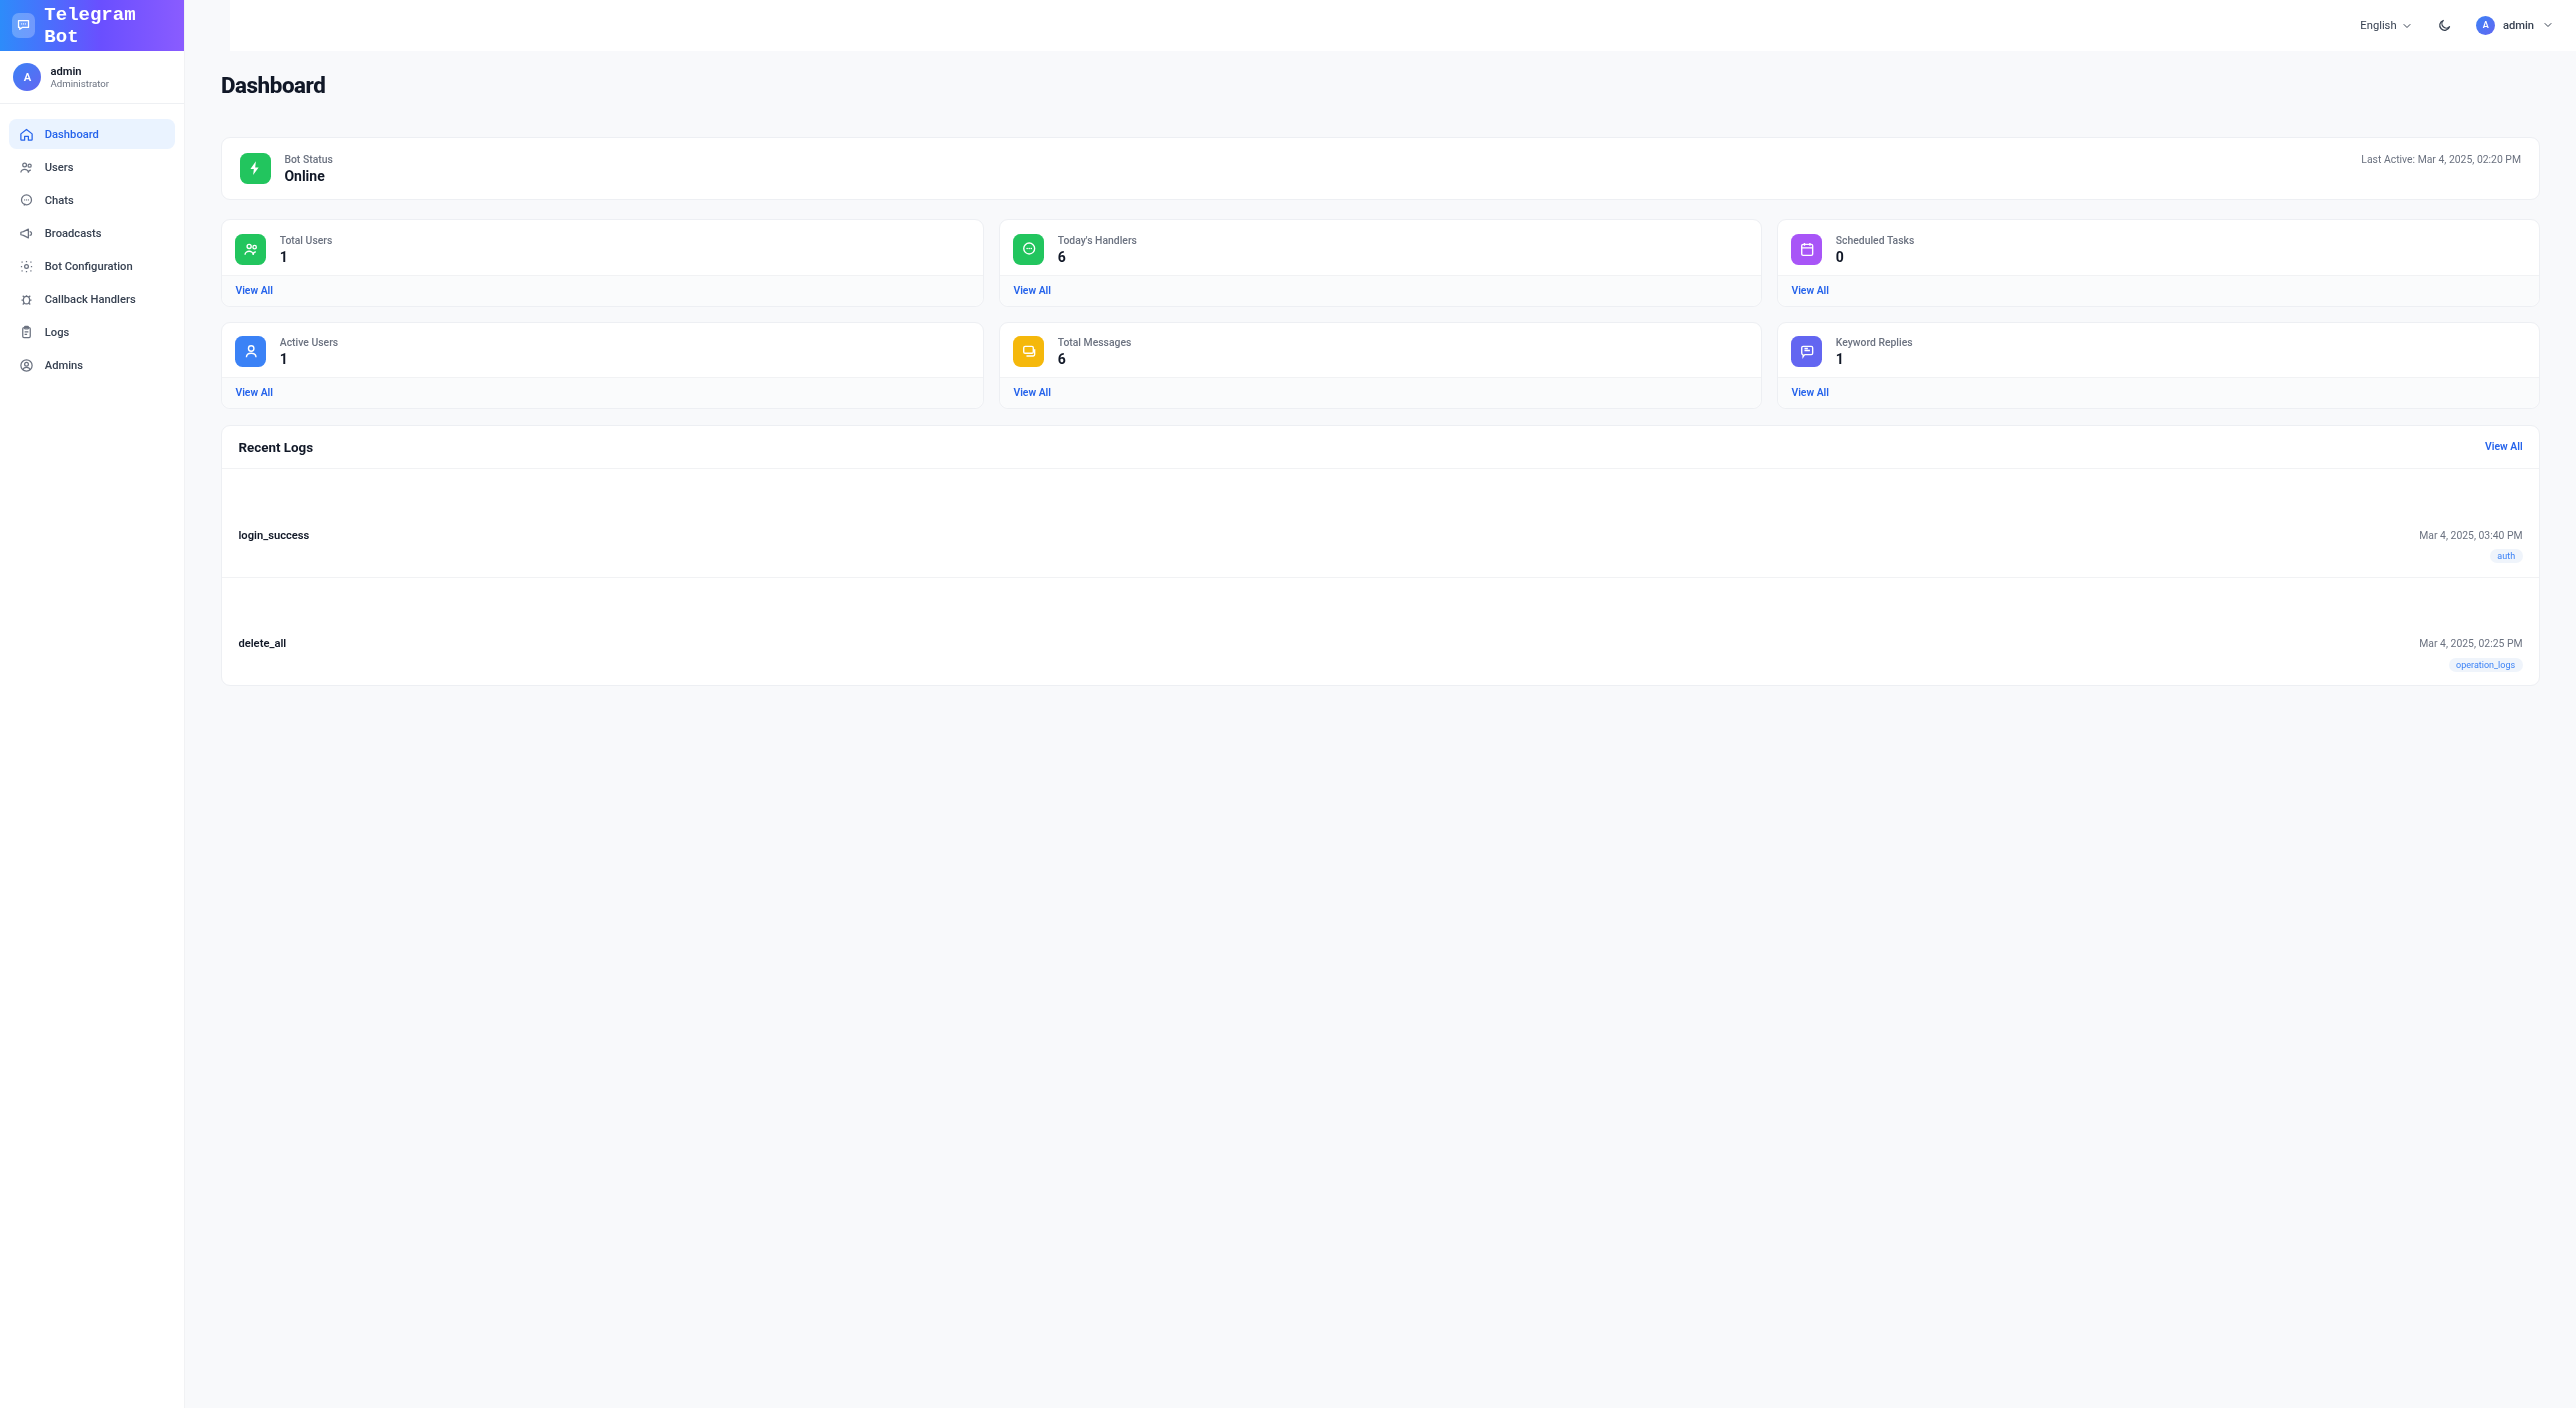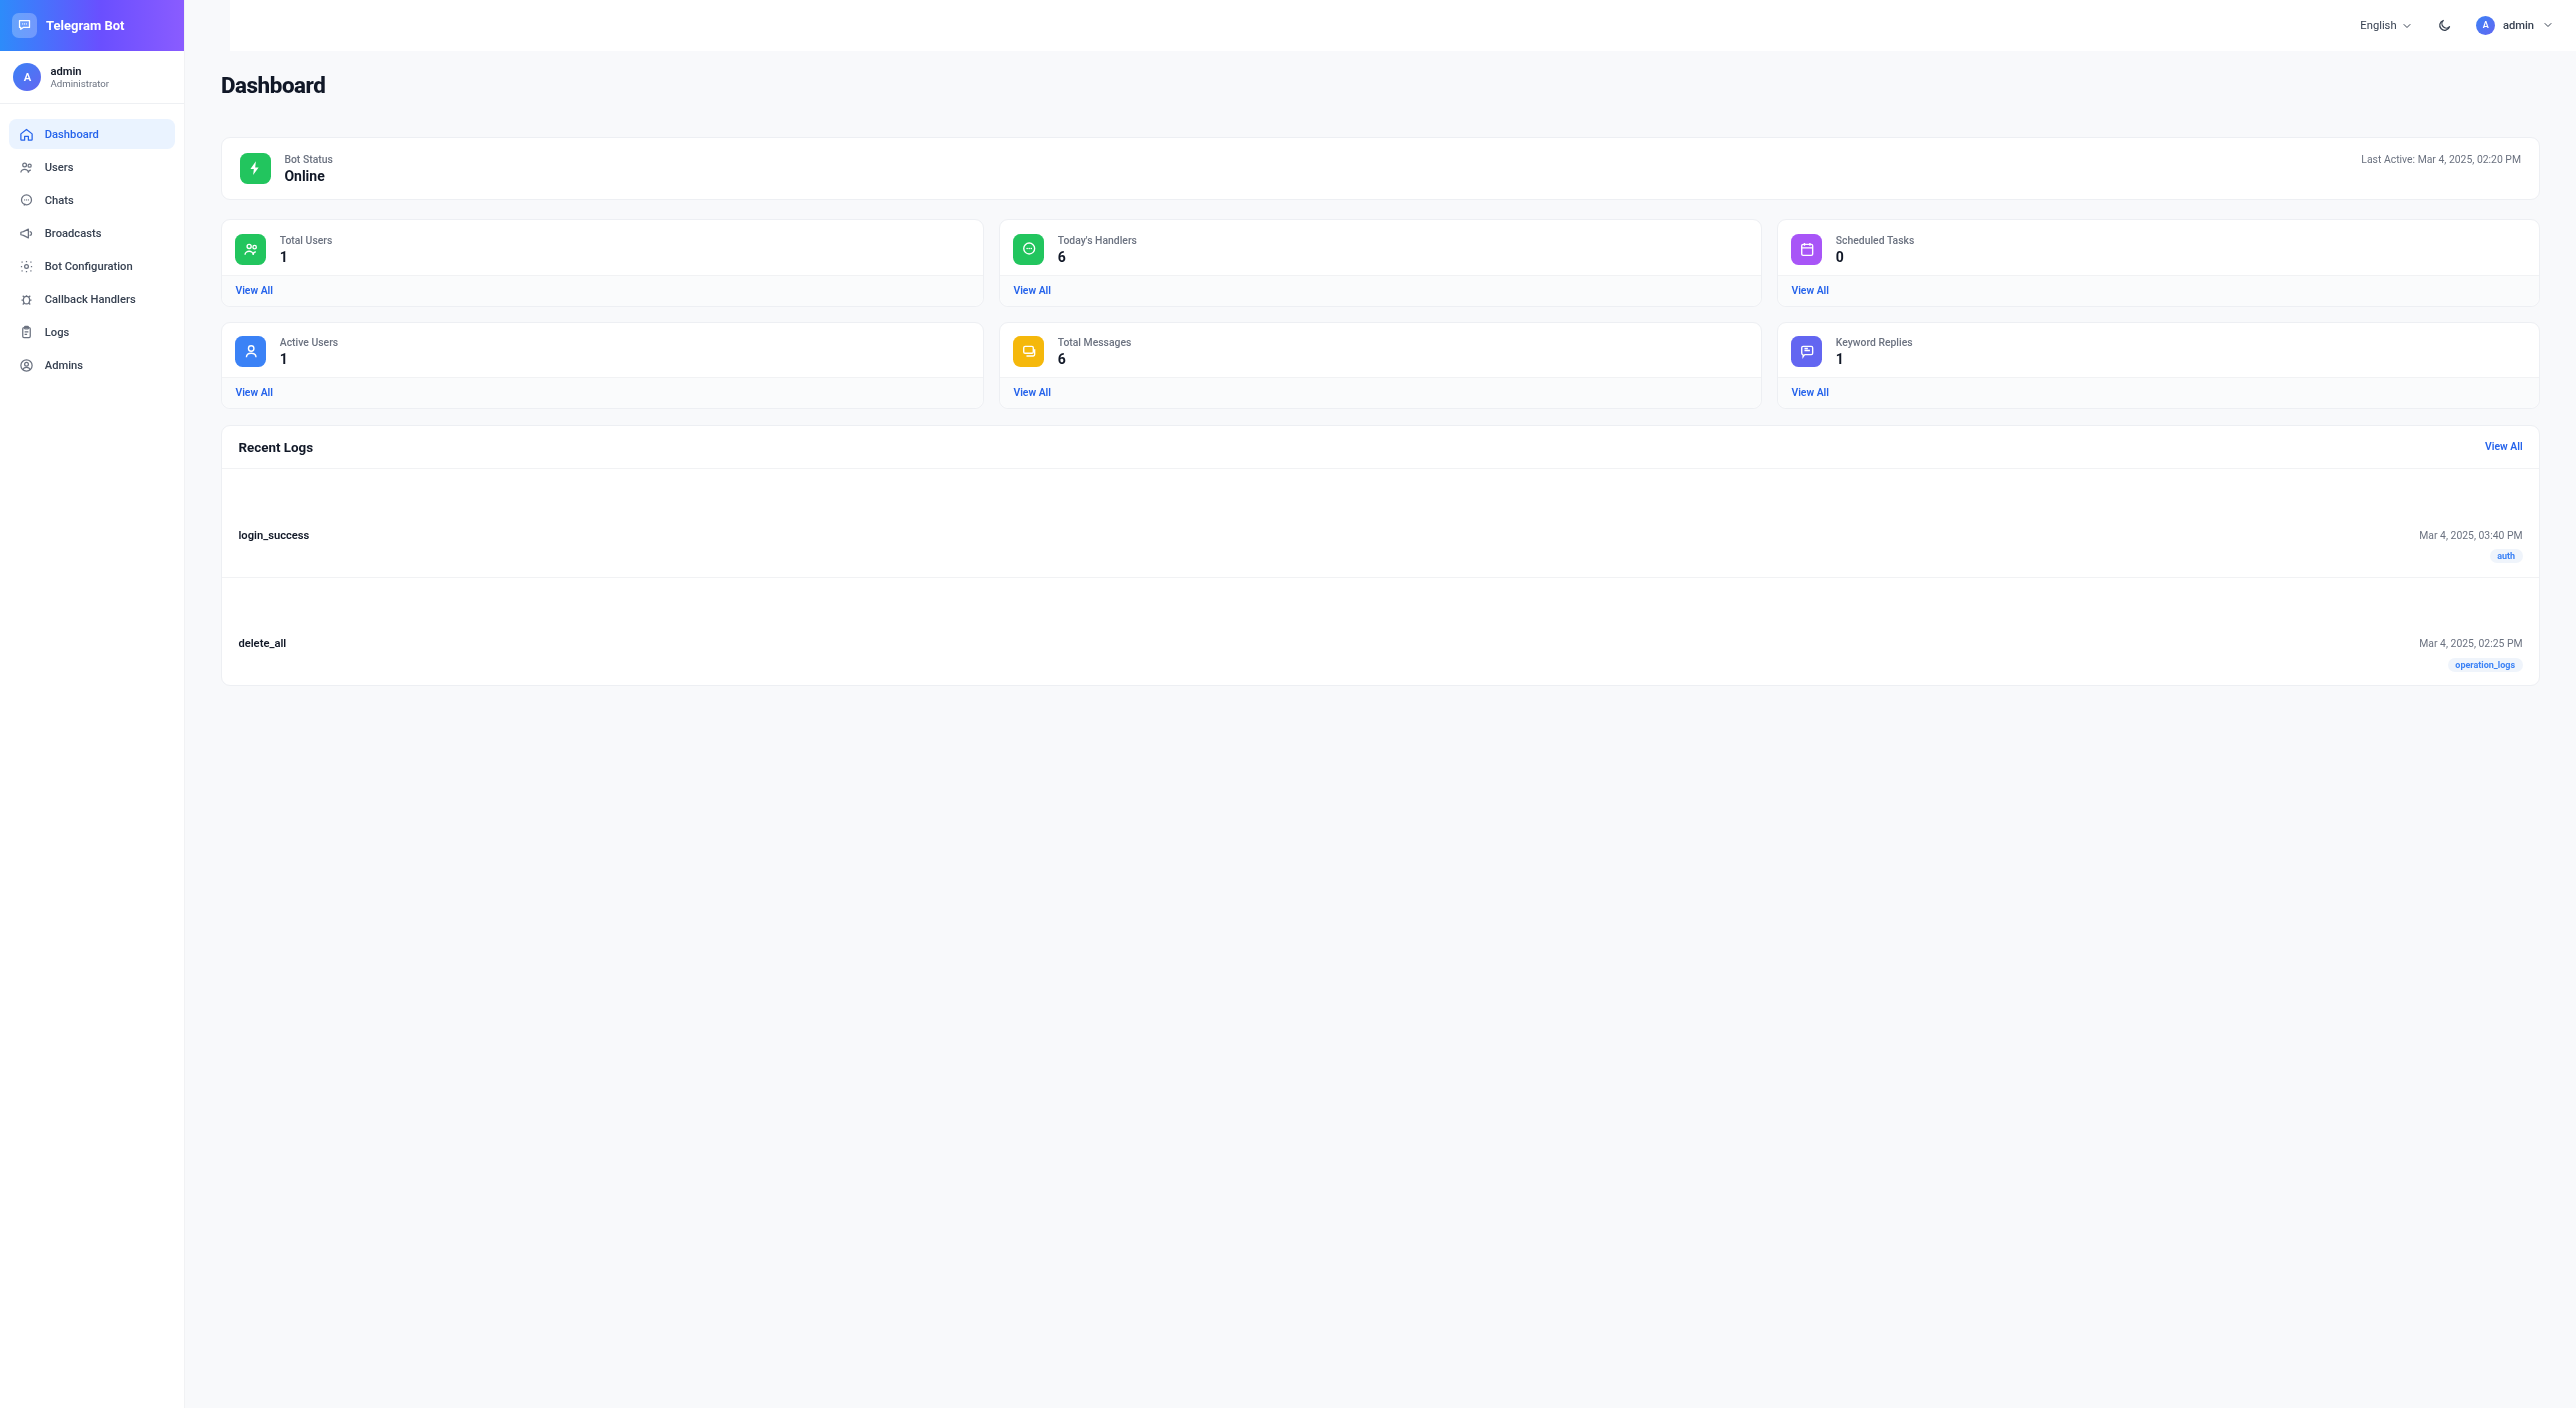--- a/index.html
+++ b/index.html
@@ -2,21 +2,21 @@
 <html style="font-size:12px"><head>
 <meta charset="utf-8">
 <style>
 * { box-sizing: border-box; margin: 0; padding: 0; }
 body { font-family: -apple-system, BlinkMacSystemFont, "Segoe UI", Roboto, Helvetica, Arial, sans-serif; background: #fff; color: #1f2937; font-size: 11.2px; }
 
 
 .sidebar { position: fixed; top: 0; left: 0; width: 185px; height: 100vh; background: #fff; border-right: 0.7px solid #f1f2f4; }
 .brand-bar { height: 51px; background: linear-gradient(90deg,#2d8cfa 0%,#6a4fff 55%,#8a5cff 100%); display: flex; align-items: center; padding: 0 12px; gap: 9px; }
 .brand-icon { width: 25px; height: 25px; border-radius: 6.7px; background: rgba(255,255,255,0.25); display: flex; align-items: center; justify-content: center; }
-.brand-title { color: #fff; font-weight: 700; font-size: 13px; }
+.brand-title { color: #fff; font-weight: 700; font-size: 19px; font-family: Liberation Mono, monospace; }
 .userblock { padding: 12px 13.4px; display: flex; align-items: center; gap: 9px; border-bottom: 0.7px solid #eef0f3; }
 .avatar { width: 28px; height: 28px; border-radius: 50%; background: linear-gradient(135deg,#3b82f6,#6366f1); color:#fff; display:flex; align-items:center; justify-content:center; font-weight:600; font-size:11.2px; }
 .avatar-sm { width: 19.4px; height: 19.4px; font-size: 9px; }
 .uname { font-weight: 600; color: #111827; }
 .urole { font-size: 9.7px; color: #6b7280; }
 
 .nav { padding: 15px 9px; }
 .nav-item { display: flex; align-items: center; gap: 10.4px; padding: 7.5px 10.4px; border-radius: 7.5px; color: #374151; cursor: pointer; margin-bottom: 3px; font-weight: 500; }
 .nav-item.active { background: #eaf3ff; color: #2563eb; }
 .nav-icon { width: 15px; height: 15px; display:flex; align-items:center; justify-content:center; color: #6b7280; }
@@ -54,21 +54,21 @@
 .ic-indigo { background:#6366f1; }
 
 .logs-card { background:#fff; border:0.7px solid #edeff3; border-radius:9px; }
 .logs-head { display:flex; justify-content:space-between; padding:13.4px 16.4px; }
 .logs-title { font-size:13.4px; font-weight:700; color:#111827; }
 .log-row { border-top:0.7px solid #f1f2f4; padding:13.4px 16.4px; display:flex; flex-direction:column; gap:7.5px; }
 .log-row-top { display:flex; justify-content:space-between; align-items:center;margin-top:46px; }
 .log-action { font-weight:600; color:#111827; }
 .log-time { font-size:10.4px; color:#6b7280; }
 .log-tags-row { display:flex; justify-content:flex-end; }
-.tag { background:#eff4fb; color:#3b82f6; font-size:9px; padding:2.2px 7.5px; border-radius:745px; font-weight:700; }
+.tag { background:#eff4fb; color:#3b82f6; font-size:9px; padding:2.2px 7.5px; border-radius:745px; font-weight:400; }
 
 svg { display:block; }
 </style>
 </head>
 <body>
 
 <svg width="0" height="0" style="position:absolute">
   <defs>
     <g id="i-chat-bubble">
         <path d="M4 4h16v11H10l-4 3v-3H4z" fill="none" stroke="currentColor" stroke-width="2" stroke-linejoin="round"></path>

